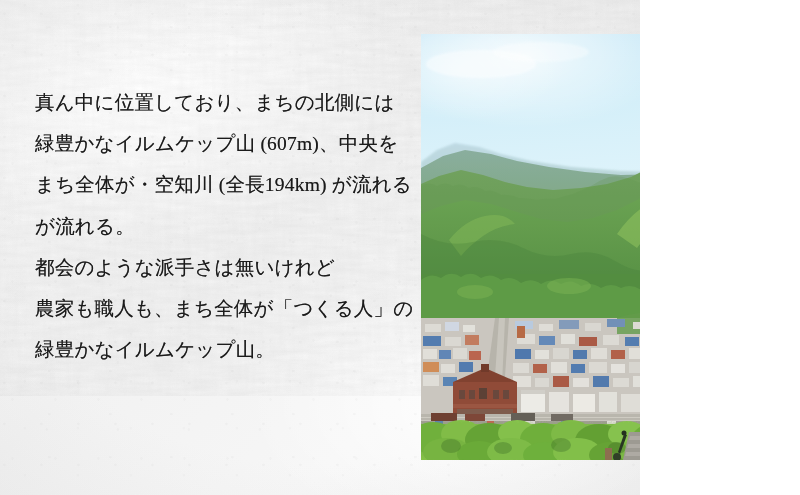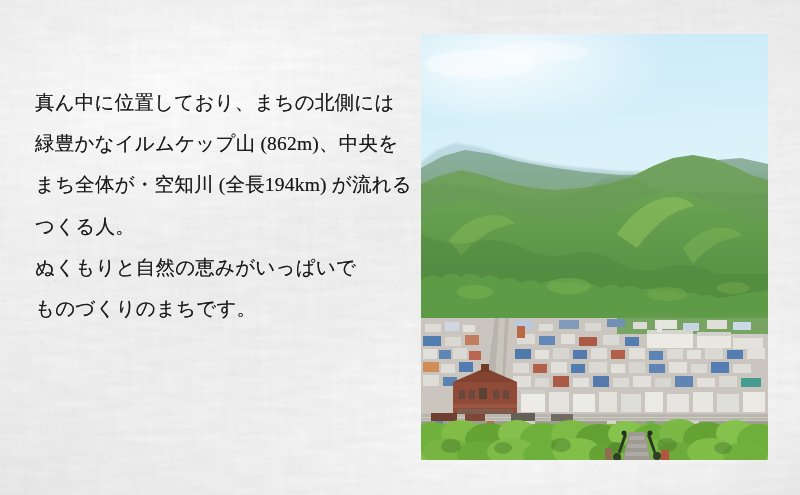--- a/index.html
+++ b/index.html
@@ -3,21 +3,21 @@
 <meta charset="utf-8">
 <title>Town Introduction Panel</title>
 <style>
   html, body {
     margin: 0;
     padding: 0;
     background: #ffffff;
   }
   #page {
     position: relative;
-    width: 800px;
+    width: 640px;
     height: 495px;
     overflow: hidden;
     background: #f6f6f6;
     font-family: "Liberation Serif", "DejaVu Serif", serif;
   }
 
   
   .paper-base {
     position: absolute;
     inset: 0;
@@ -104,25 +104,26 @@
     <rect width="800" height="495" filter="url(#fiberNoise)"></rect>
     <rect width="800" height="495" filter="url(#fiberNoise2)" opacity="0.7"></rect>
     <rect width="800" height="495" filter="url(#paperGrain)" opacity="0.5"></rect>
   </svg>
 
   <div class="paper-speckle"></div>
   <div class="paper-vignette"></div>
 
   <div class="text-block">
     <div class="text-line">真ん中に位置しており、まちの北側には</div>
-    <div class="text-line">緑豊かなイルムケップ山 (862m)、中央を</div>
+    <div class="text-line">緑豊かなイルムケップ山 (607m)、中央を</div>
     <div class="text-line">まち全体が・空知川 (全長194km) が流れる</div>
-    <div class="text-line">つくる人。</div>
-    <div class="text-line">ぬくもりと自然の恵みがいっぱいで</div>
-    <div class="text-line">ものづくりのまちです。</div>
+    <div class="text-line">が流れる。</div>
+    <div class="text-line">都会のような派手さは無いけれど</div>
+    <div class="text-line">農家も職人も、まち全体が「つくる人」の</div>
+    <div class="text-line">緑豊かなイルムケップ山。</div>
   </div>
 
   <div class="photo">
     <svg viewBox="0 0 347 426" preserveAspectRatio="none" aria-hidden="true">
       <defs>
         <linearGradient id="skyGrad" x1="0" y1="0" x2="0.15" y2="1">
           <stop offset="0%" stop-color="#c9e9f7"></stop>
           <stop offset="45%" stop-color="#d3eff9"></stop>
           <stop offset="100%" stop-color="#dff4fb"></stop>
         </linearGradient>

